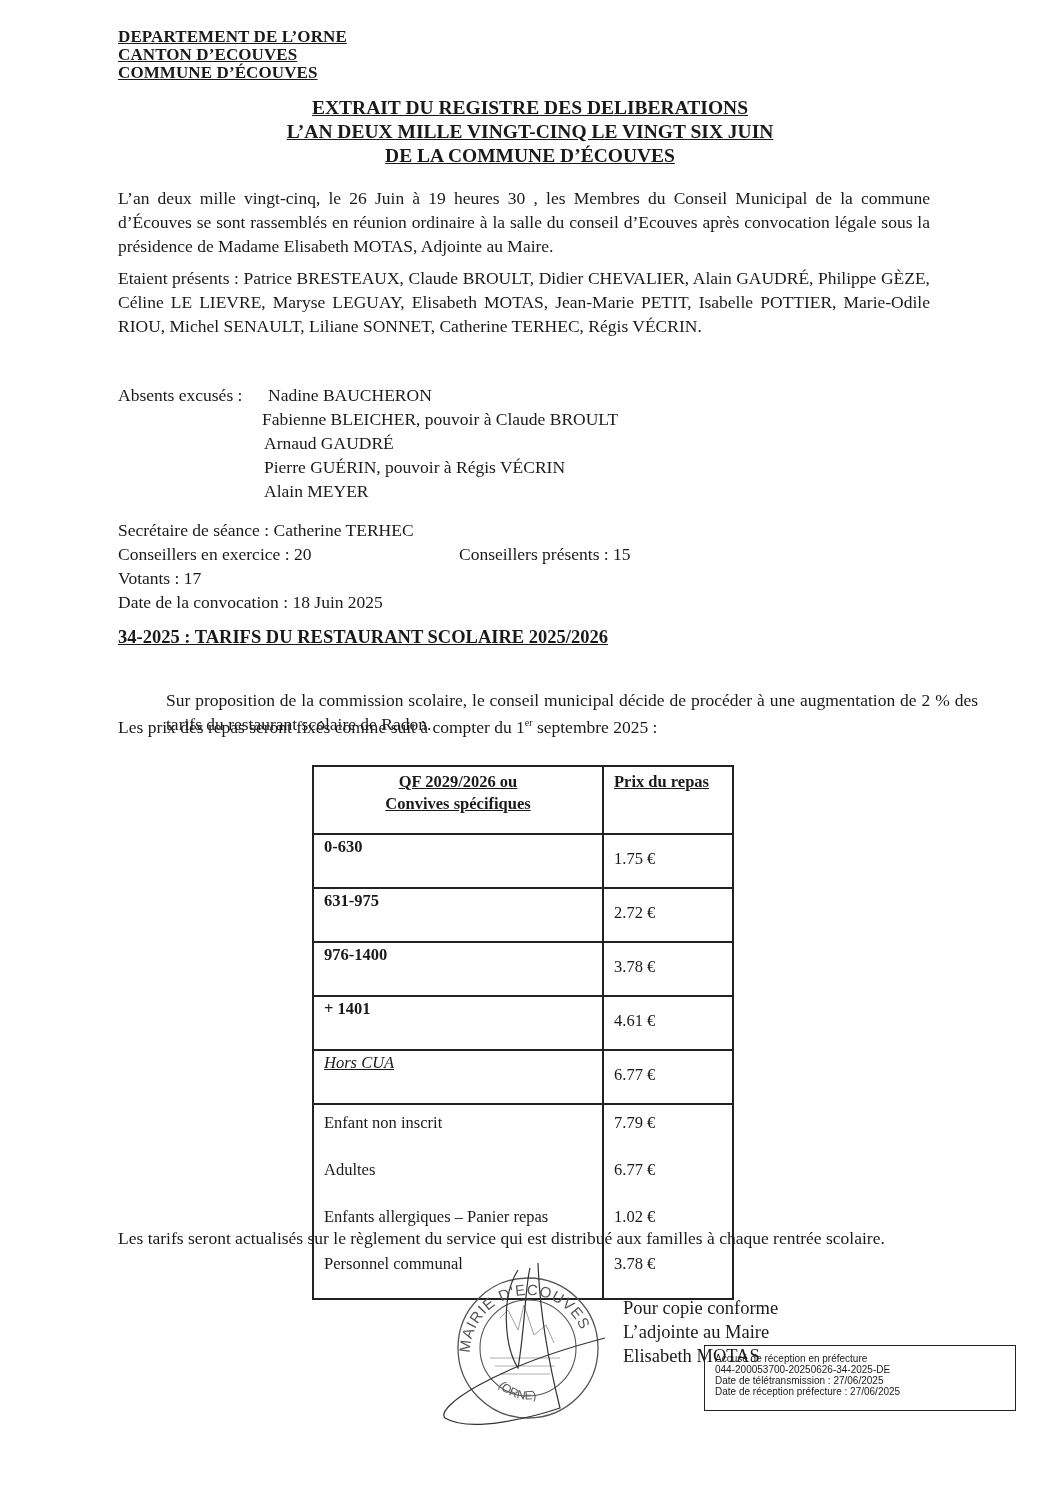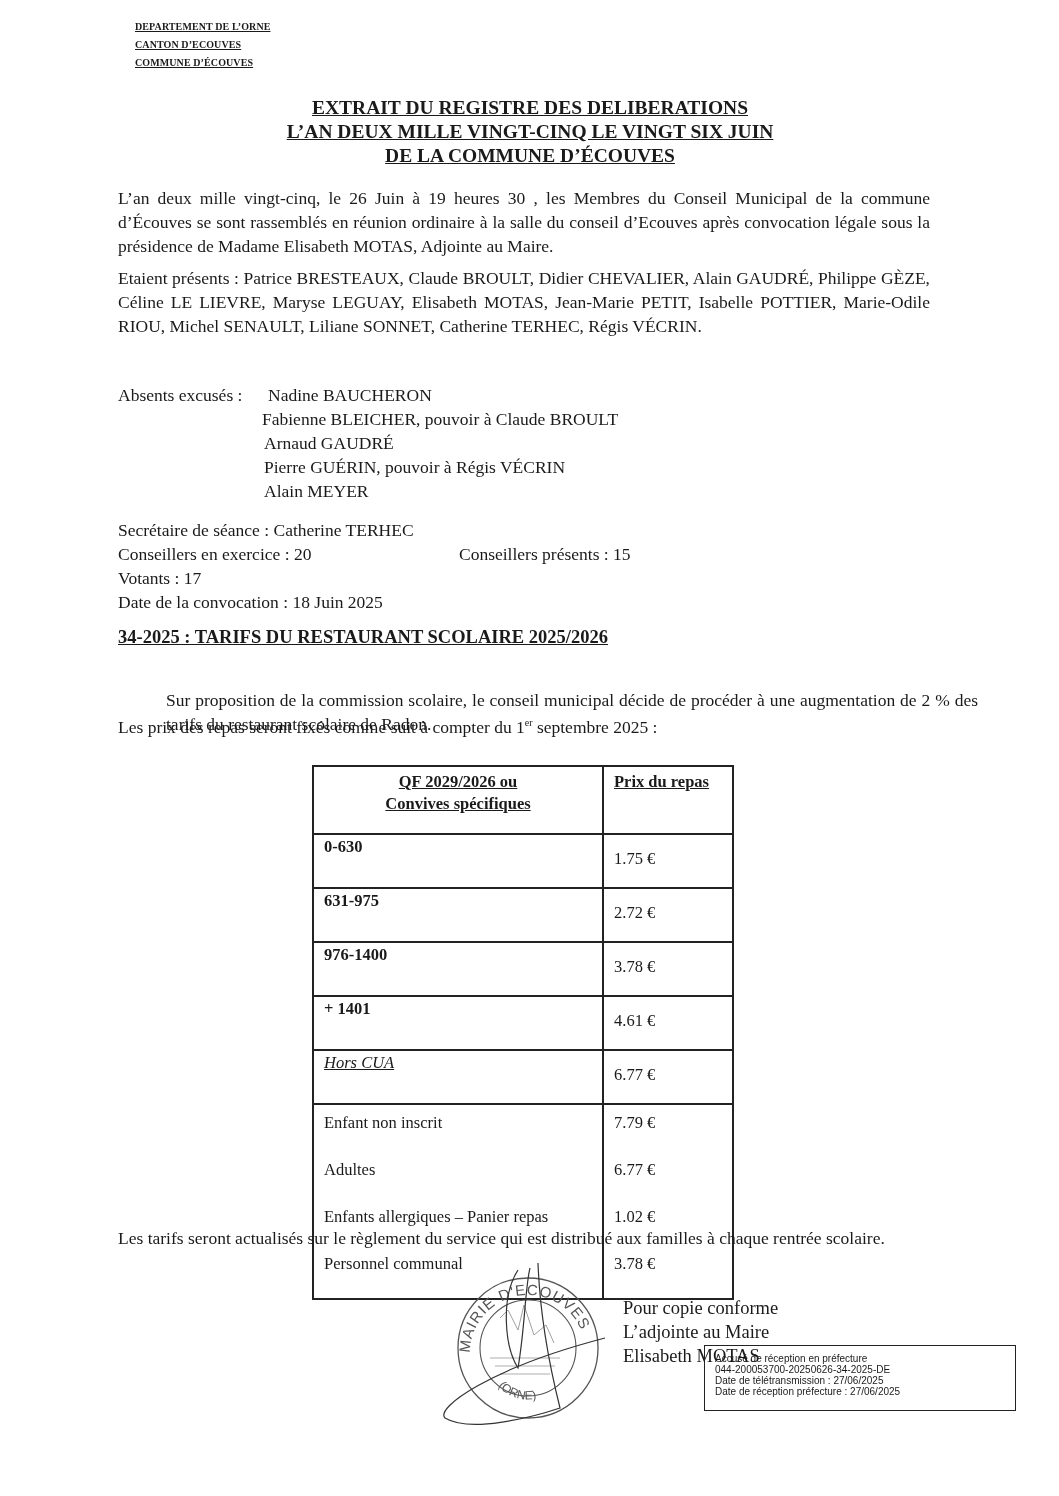--- a/index.html
+++ b/index.html
@@ -2,22 +2,22 @@
 <html><head>
 <meta charset="utf-8">
 <style>
   html, body { margin: 0; padding: 0; background: #ffffff; }
   body {
     width: 1059px; height: 1496px; position: relative; overflow: hidden;
     font-family: "Liberation Serif", serif; color: #1a1a1a;
   }
   .abs { position: absolute; }
   .hdr {
-    left: 118px; top: 18px; font-weight: bold; font-size: 10px; line-height: 18px;
-    text-decoration: underline; letter-spacing: 0.1px; margin-left: 17px;
+    left: 118px; top: 28px; font-weight: bold; font-size: 17px; line-height: 18px;
+    text-decoration: underline; letter-spacing: 0.1px;
   }
   .title {
     left: 200px; width: 660px; top: 96px; text-align: center;
     font-weight: bold; font-size: 19.5px; line-height: 24px; text-decoration: underline;
   }
   .para {
     left: 118px; width: 812px; font-size: 17.5px; line-height: 24px; text-align: justify;
   }
   .line { white-space: nowrap; font-size: 17.5px; line-height: 24px; }
   .absents-label { left: 118px; top: 383px; }

